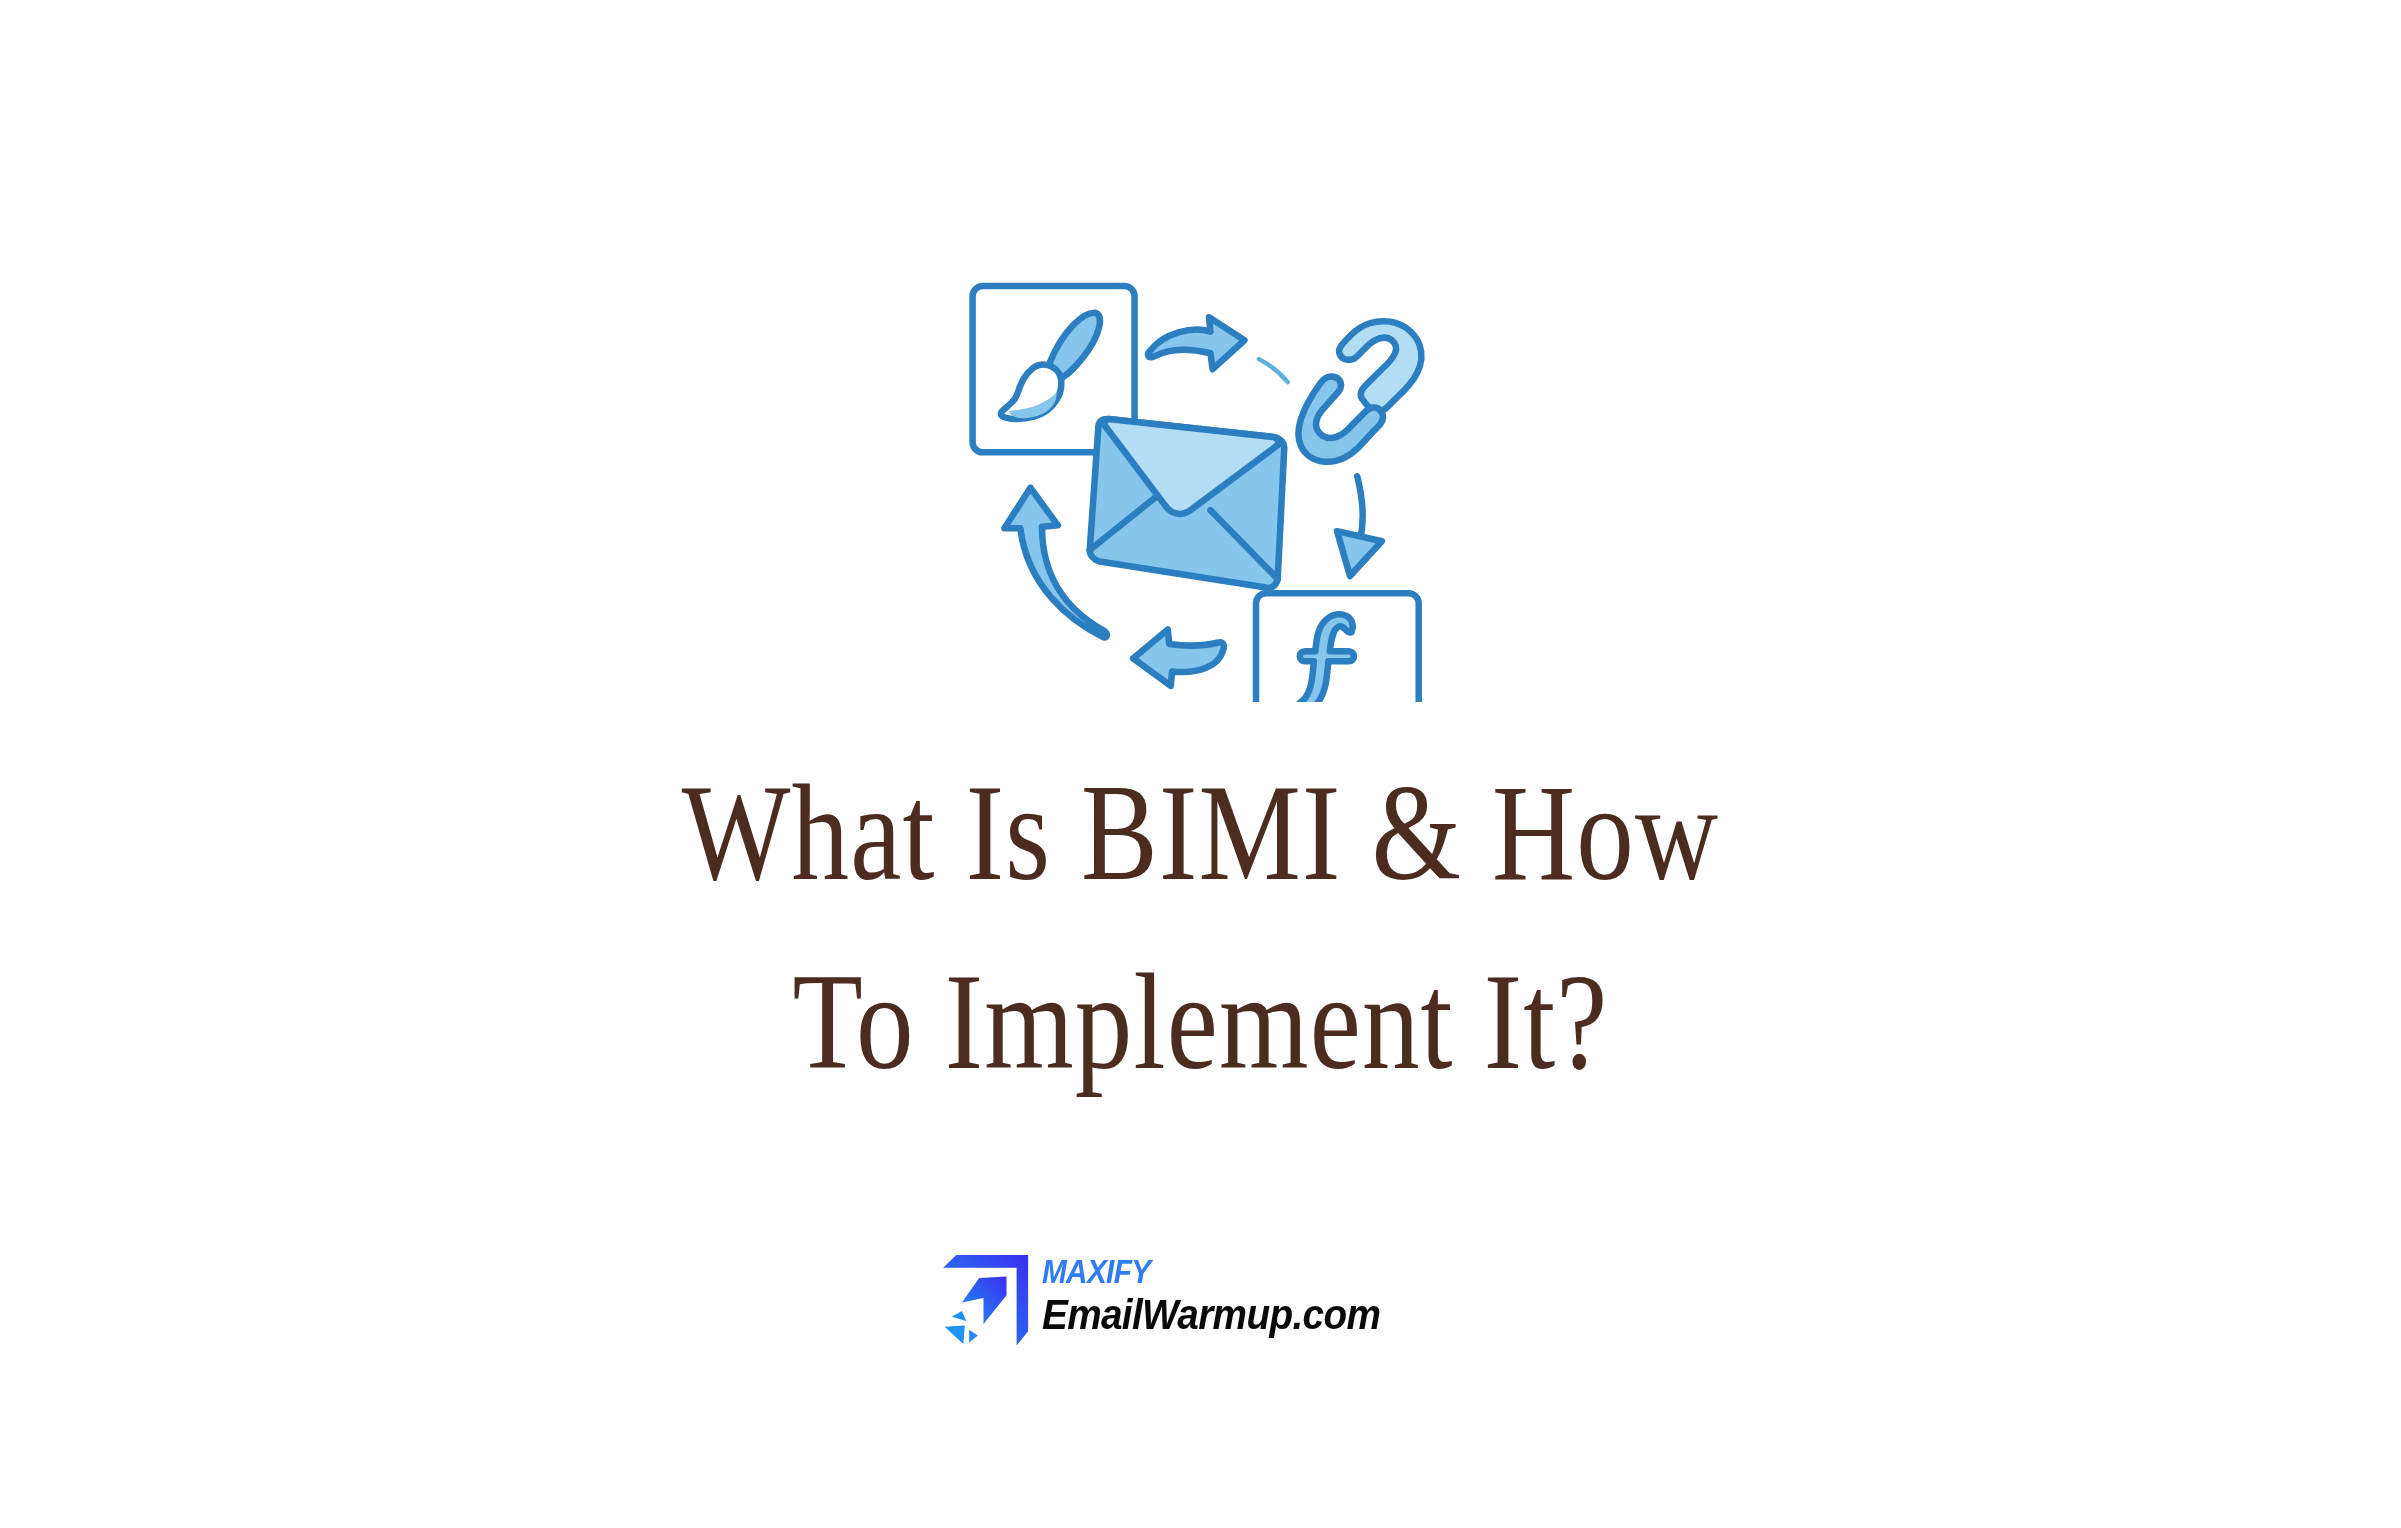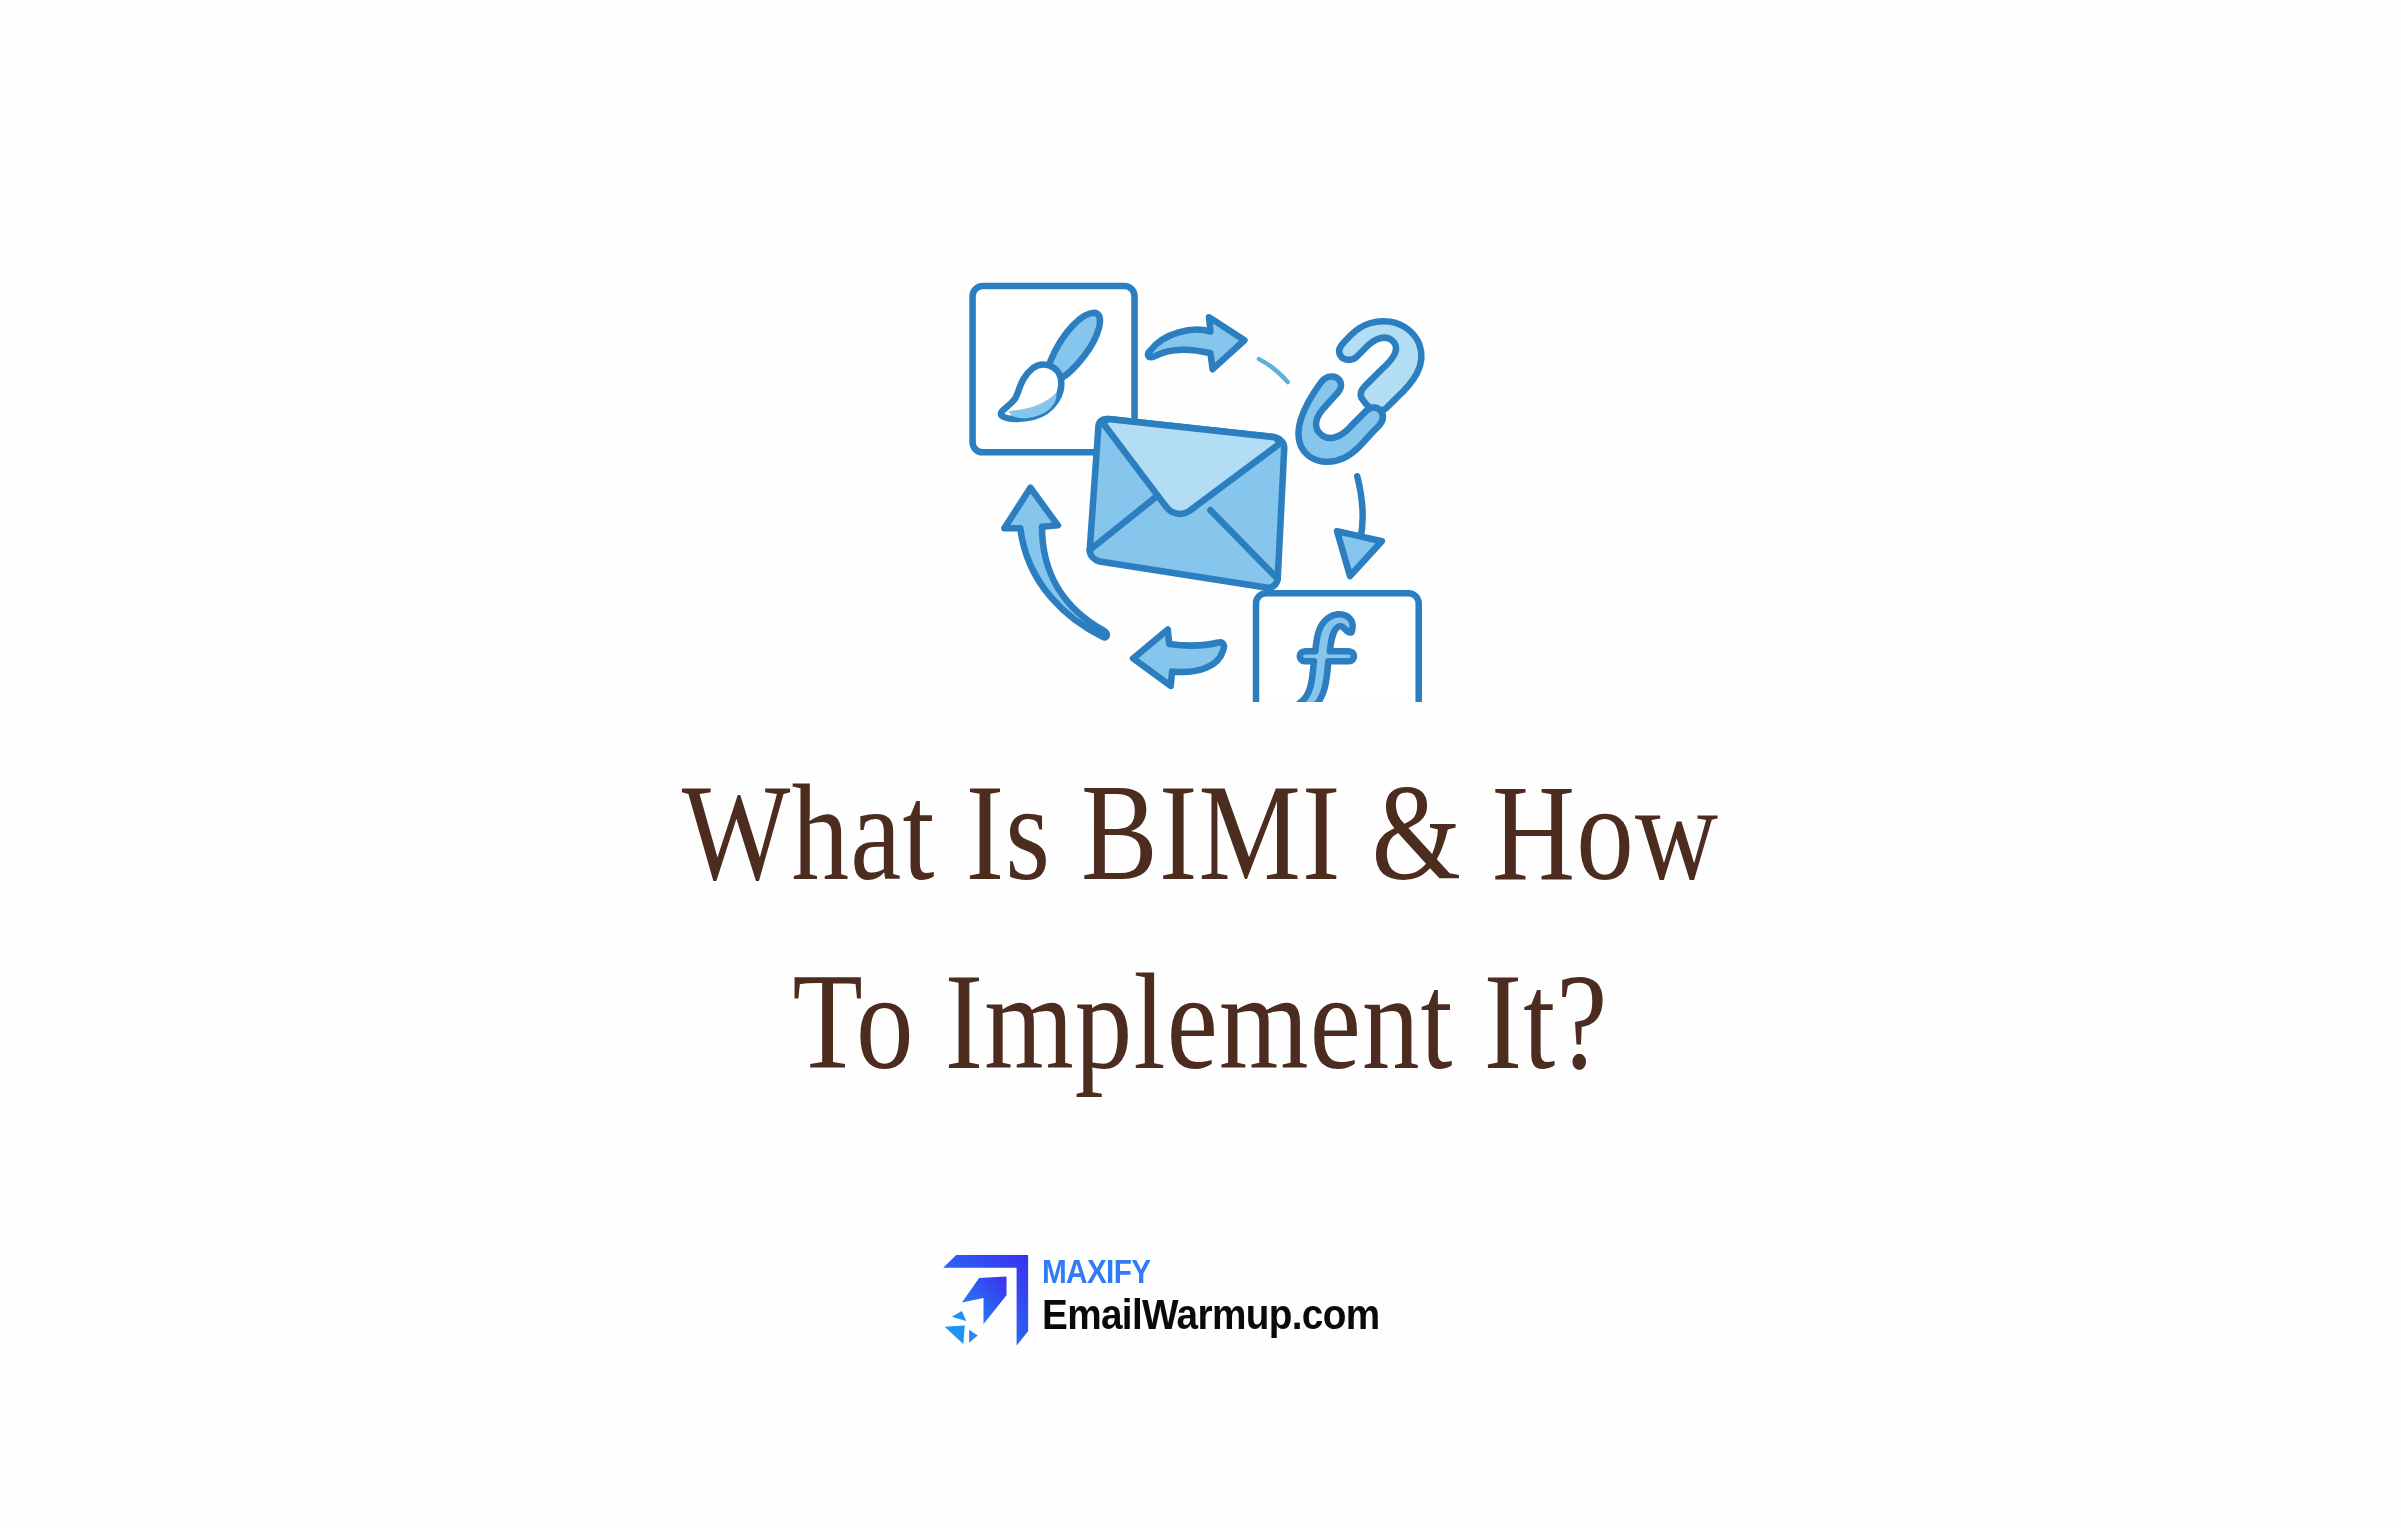--- a/index.html
+++ b/index.html
@@ -47,20 +47,21 @@
     transform-origin: 1201px 0;
   }
   .title-line.l1 { top: 765px; }
   .title-line.l2 { top: 954px; }
   .brand {
     position: absolute;
     left: 936px;
     top: 1252px;
     width: 535px;
     height: 98px;
+    font-style: italic;
   }
   .brand-mark {
     position: absolute;
     left: 0;
     top: 0;
     width: 95px;
     height: 95px;
   }
   .brand-top {
     position: absolute;

